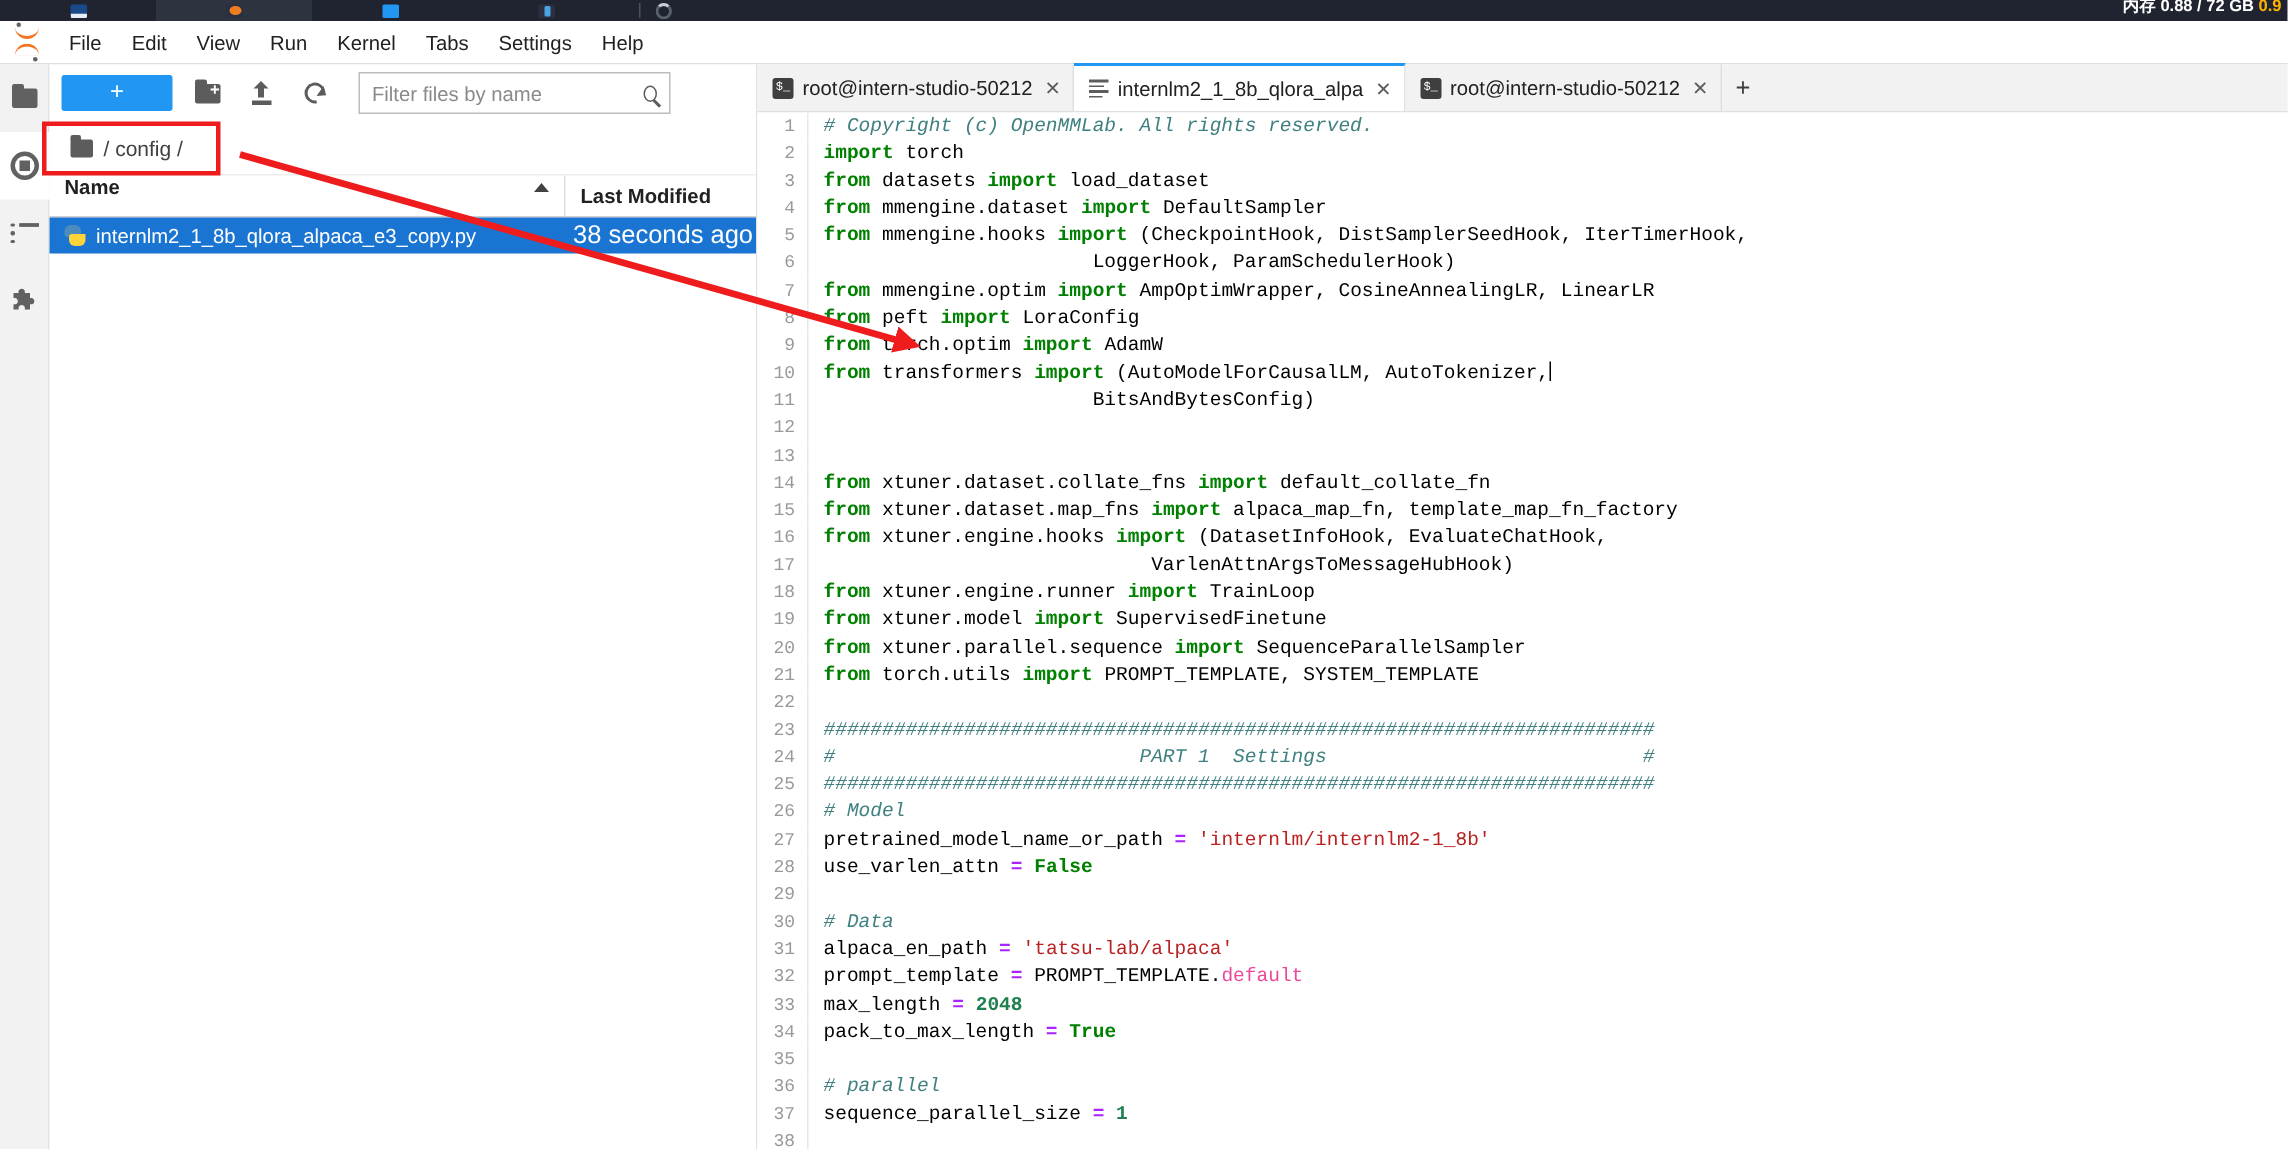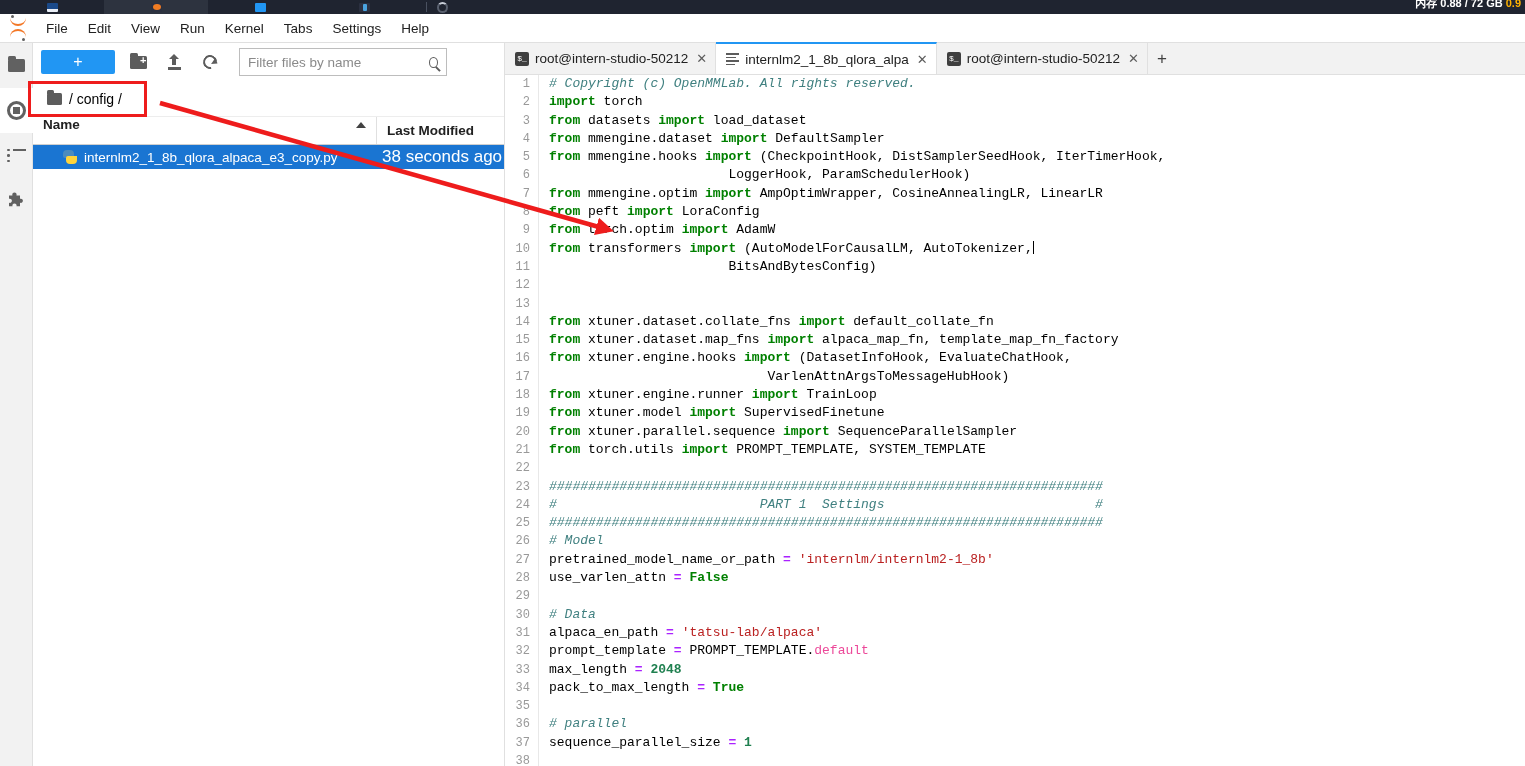--- a/index.html
+++ b/index.html
@@ -184,40 +184,40 @@
     border-bottom: 1px solid #ededed;
   }
   .bc-folder {
     width: 15px; height: 12px; background: #5c5c5c; border-radius: 1.5px;
     position: relative; margin-right: 7px;
   }
   .bc-folder:before {
     content:""; position:absolute; top:-3px; left:0; width:7px; height:4px;
     background:#5c5c5c; border-radius:1.5px 1.5px 0 0;
   }
-  .bc-text { font-size: 14px; color: #000000; }
+  .bc-text { font-size: 14px; color: #404040; }
 
   .fb-header {
     height: 28px; display: flex; align-items: flex-start;
     border-bottom: 1px solid #cfcfcf; font-size: 13.5px; font-weight: bold; color: #212121;
   }
   .fb-h-name { flex: 1; padding-left: 10px; display:flex; align-items:center; }
   .sort-caret {
     margin-left: auto; margin-right: 10px;
     border-left: 5px solid transparent; border-right: 5px solid transparent;
     border-bottom: 6px solid #424242;
   }
   .fb-h-mod { width: 128px; padding-left: 10px; border-left: 1px solid #e0e0e0; height: 100%;
               display:flex; align-items:center; }
 
   .fb-row {
     height: 24px; display: flex; align-items: center;
     background: #1a75d2; color: #ffffff; font-size: 13.5px;
   }
-  .fb-row .name { flex: 1; display:flex; align-items:center; padding-left: 10px; margin-left: 20px; }
+  .fb-row .name { flex: 1; display:flex; align-items:center; padding-left: 10px; }
   .fb-row .mod  { width: 128px; padding-left: 6px; font-size: 17px; }
   .ico-python { width: 14px; height: 14px; position: relative; margin-right: 7px; }
   .ico-python .p1, .ico-python .p2 {
     position:absolute; width: 11px; height: 8px;
   }
   .ico-python .p1 { left:0; top:0; background:#4b8bbe; border-radius: 4px 4px 0 2px; }
   .ico-python .p2 { right:0; bottom:0; background:#ffd43b; border-radius: 2px 0 4px 4px; }
 
   
   .editor {

